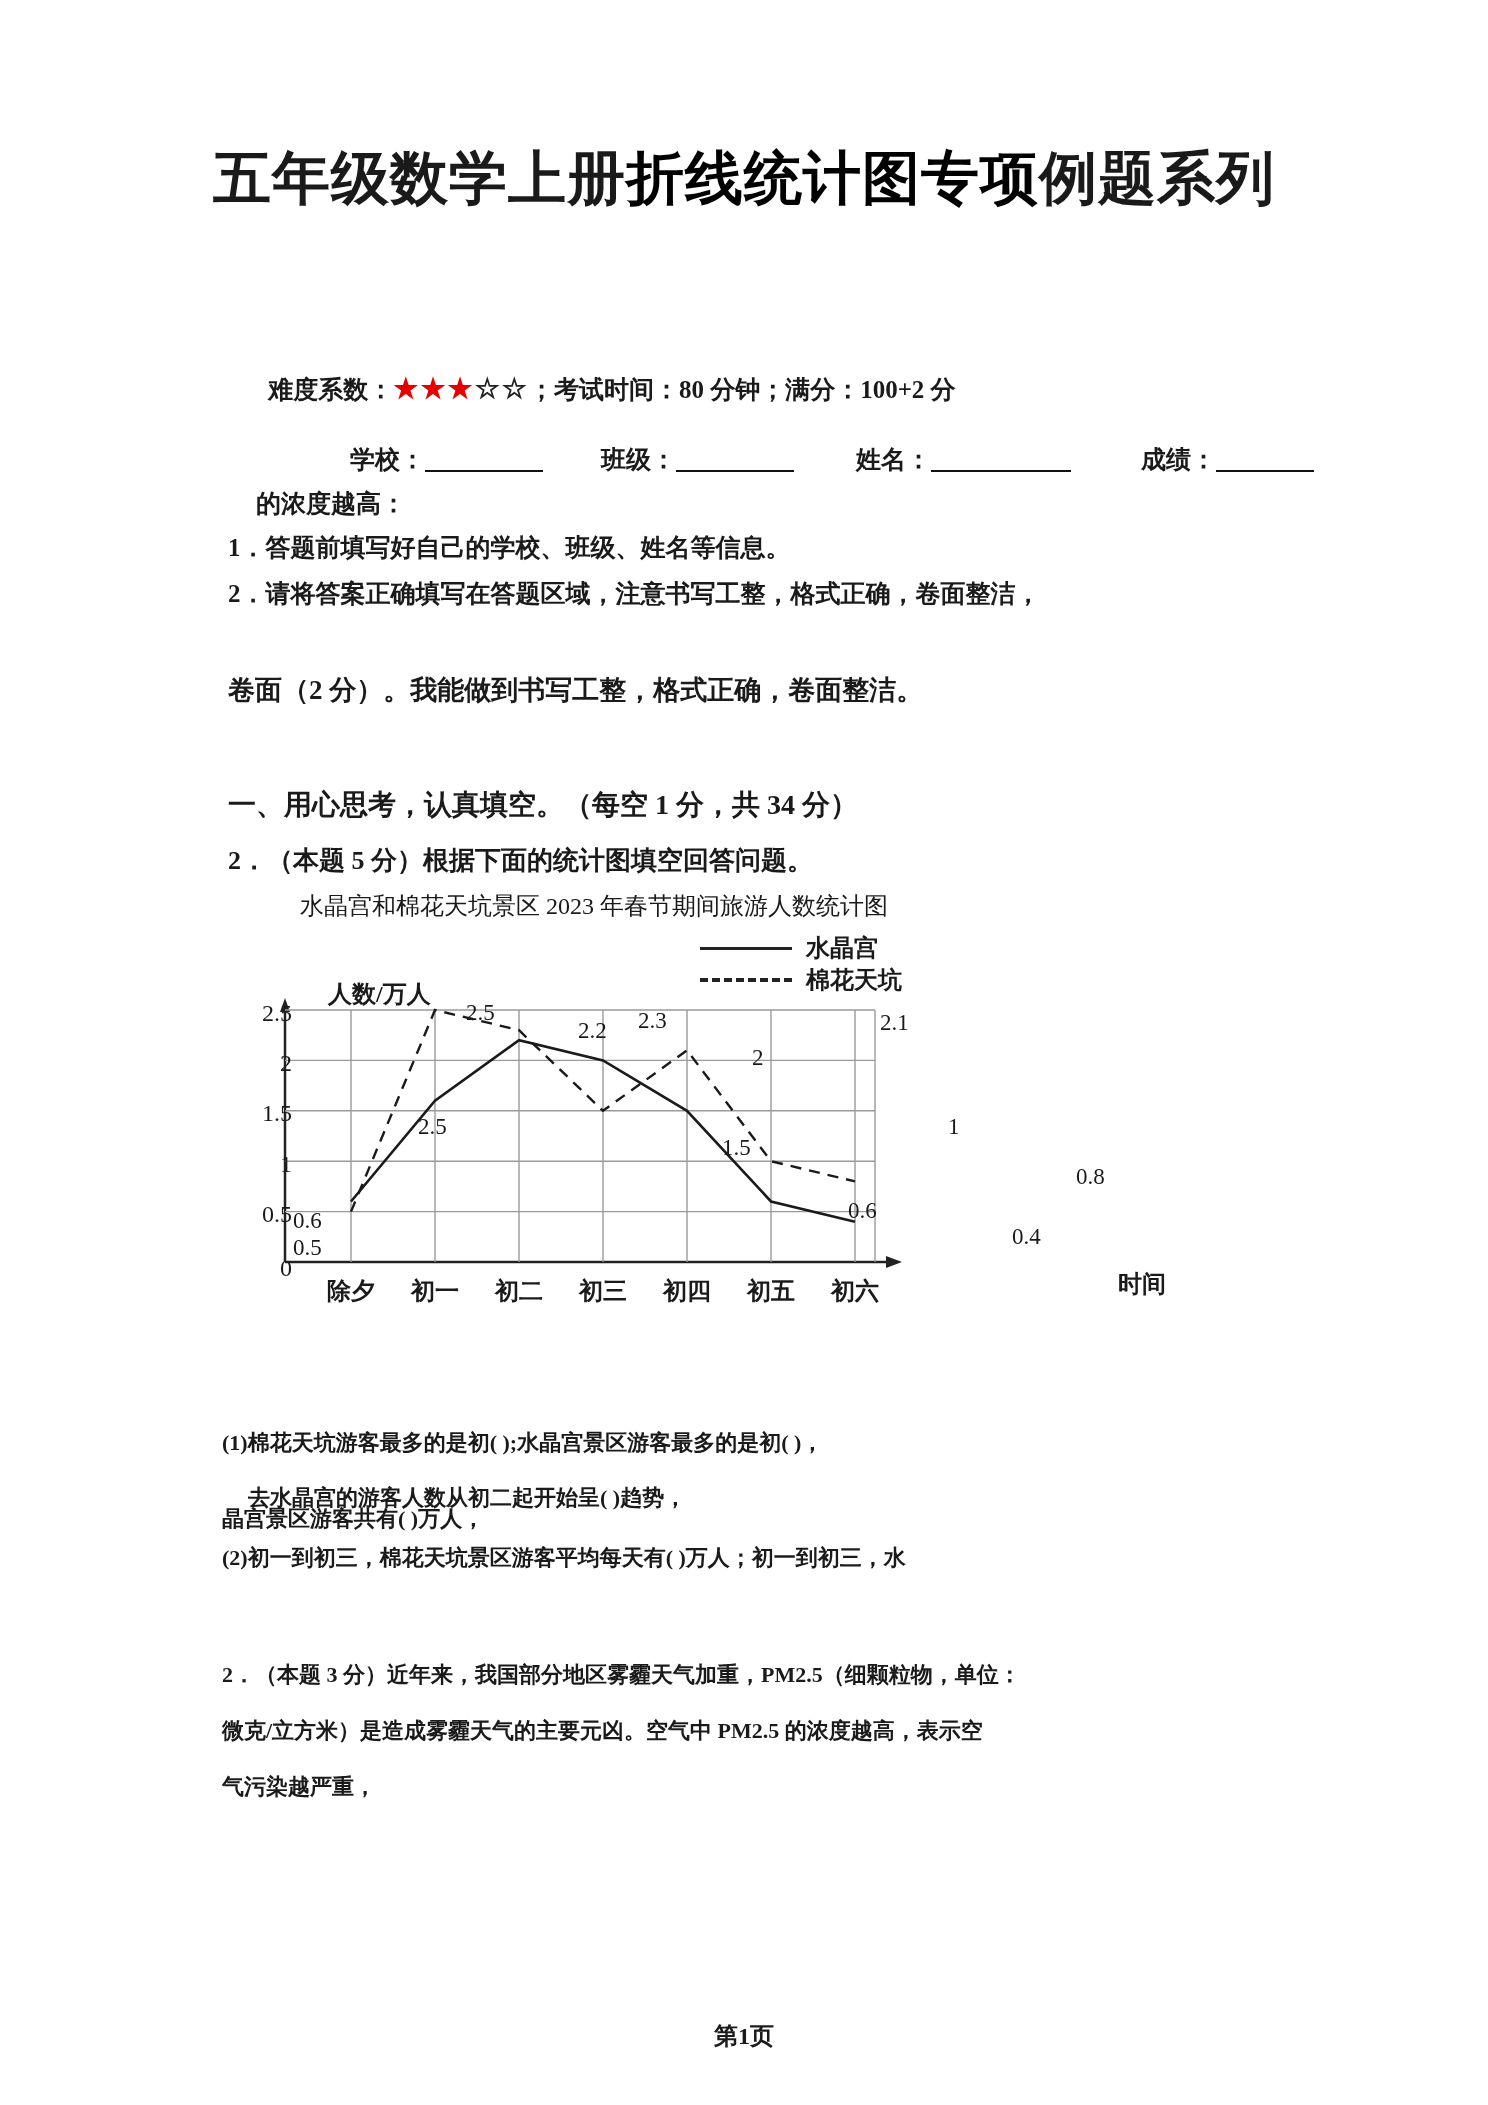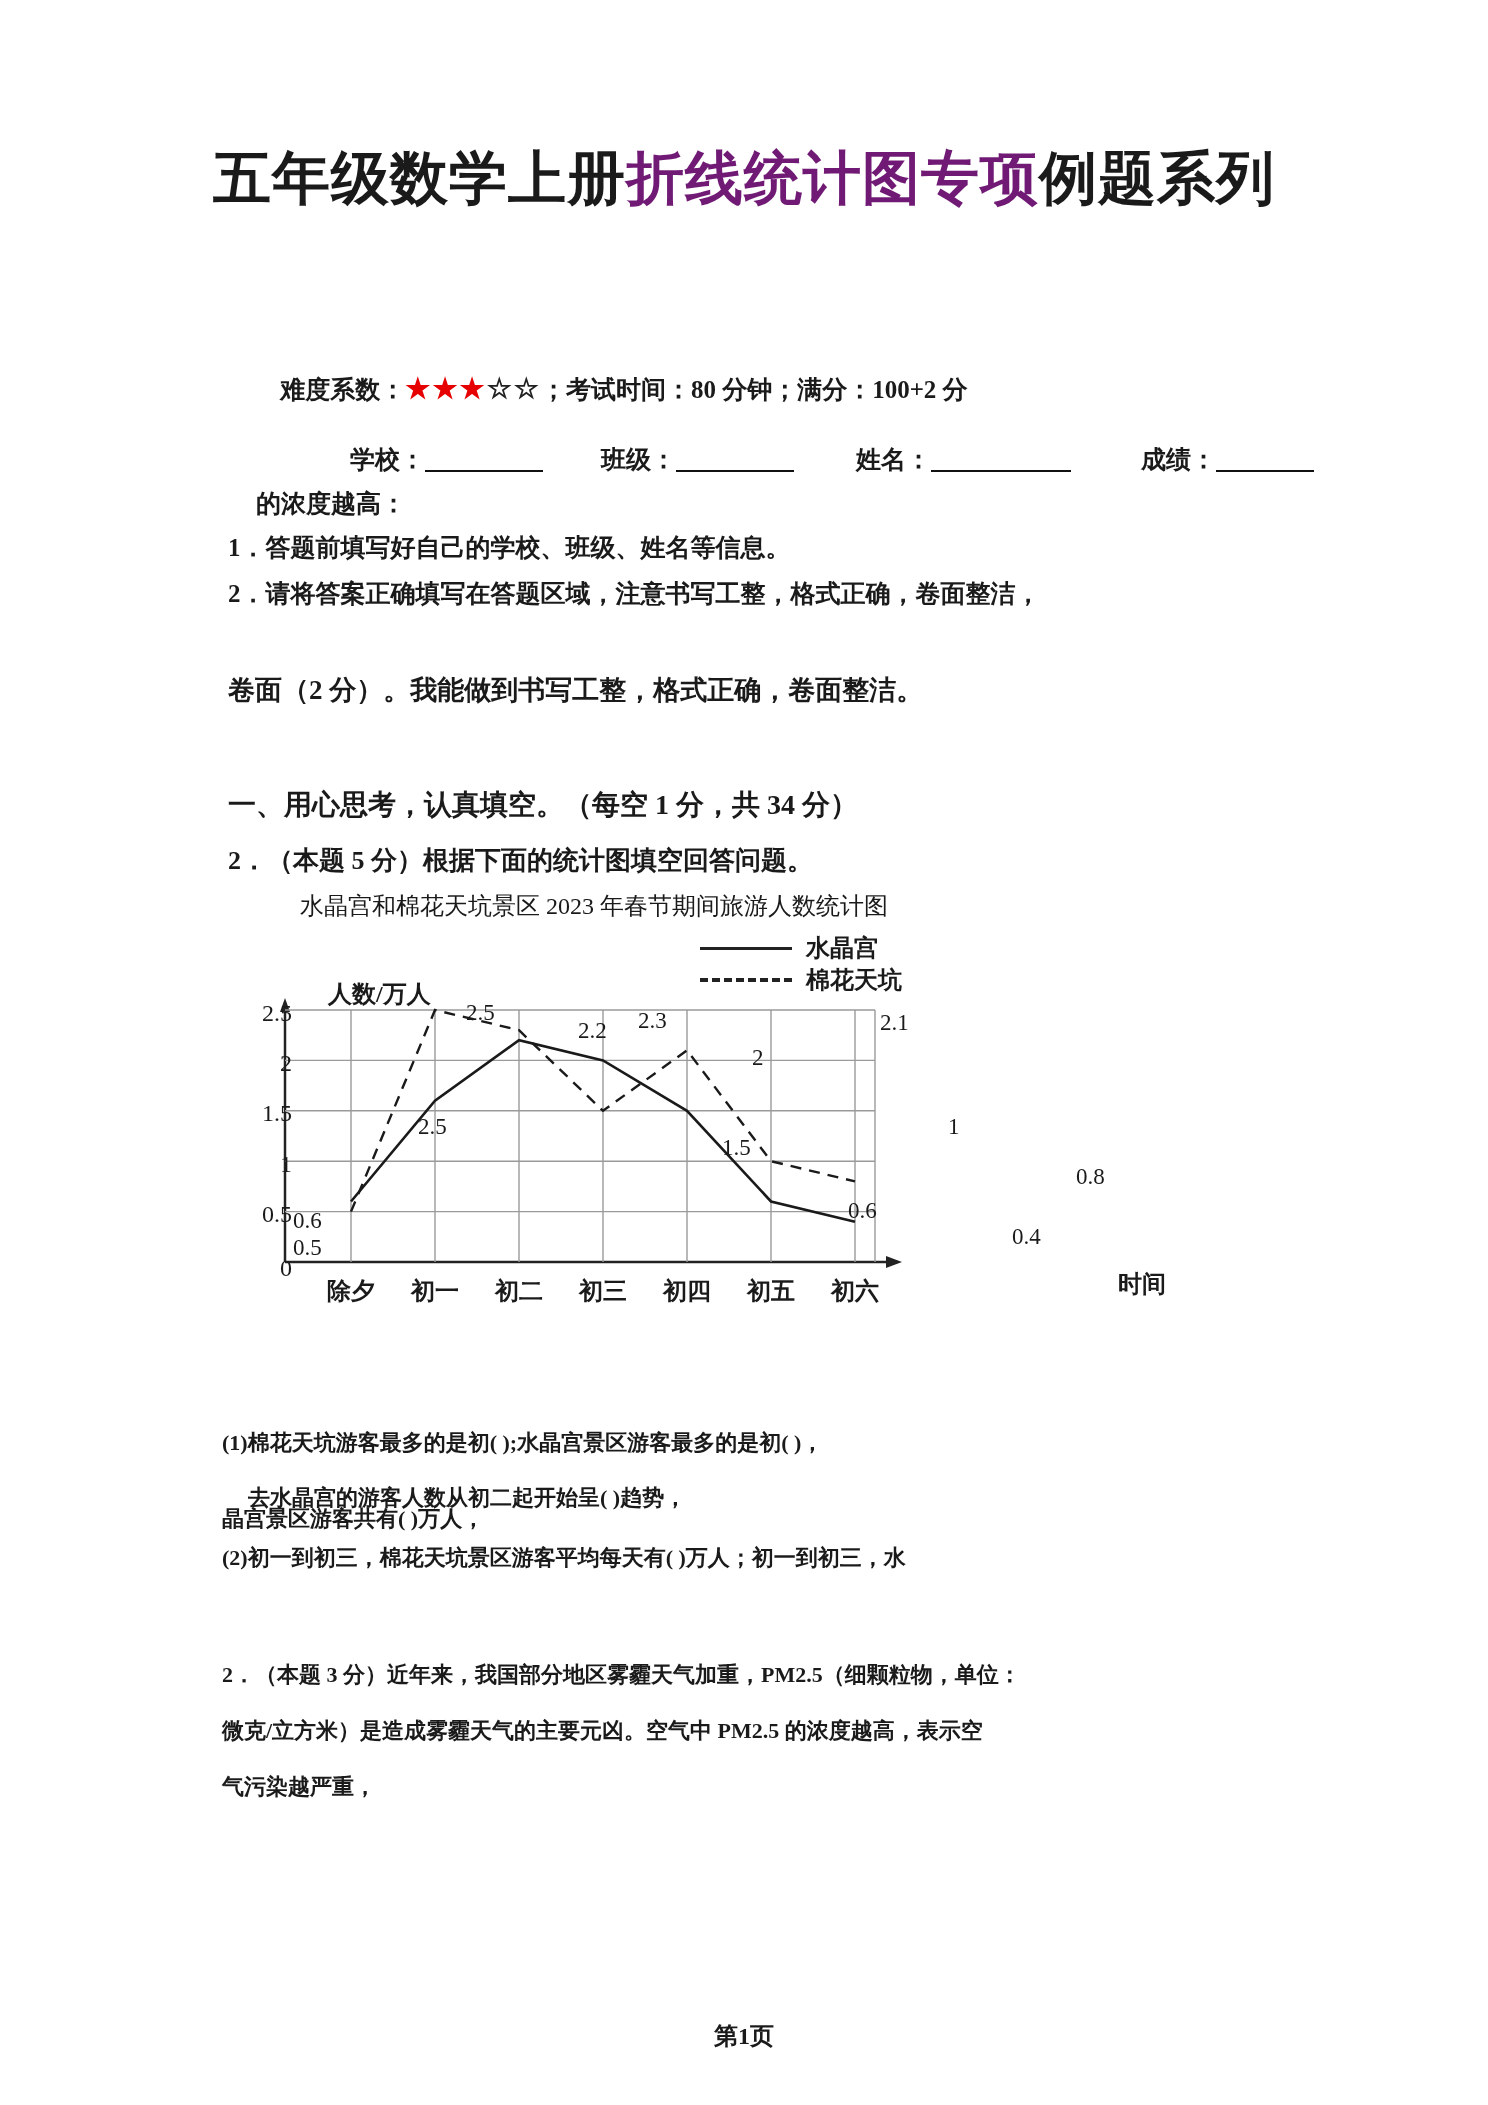--- a/index.html
+++ b/index.html
@@ -15,28 +15,27 @@
 
   
   .doc-title {
     position:absolute; left:0; top:140px; width:1488px;
     text-align:center;
     font-family:"Liberation Serif", serif;
     font-size:58px; font-weight:bold;
     letter-spacing:1px;
     white-space:nowrap;
   }
-  .doc-title .red { color:#701a75; }
+  .doc-title .red { color:#000000; }
 
   
   .difficulty {
     position:absolute; left:0; top:372px; width:1224px;
     text-align:center; font-size:25px; font-weight:bold;
     white-space:nowrap;
-    padding-left:12px;
   }
   .difficulty .stars-full { color:#e60000; font-size:28px; letter-spacing:2px; }
   .difficulty .stars-empty { color:#222; font-size:28px; letter-spacing:2px; }
   .difficulty .plain { font-weight:bold; }
 
   
   .info-line {
     position:absolute; left:330px; top:443px; width:1060px;
     font-size:25px; font-weight:bold; white-space:nowrap;
   }

